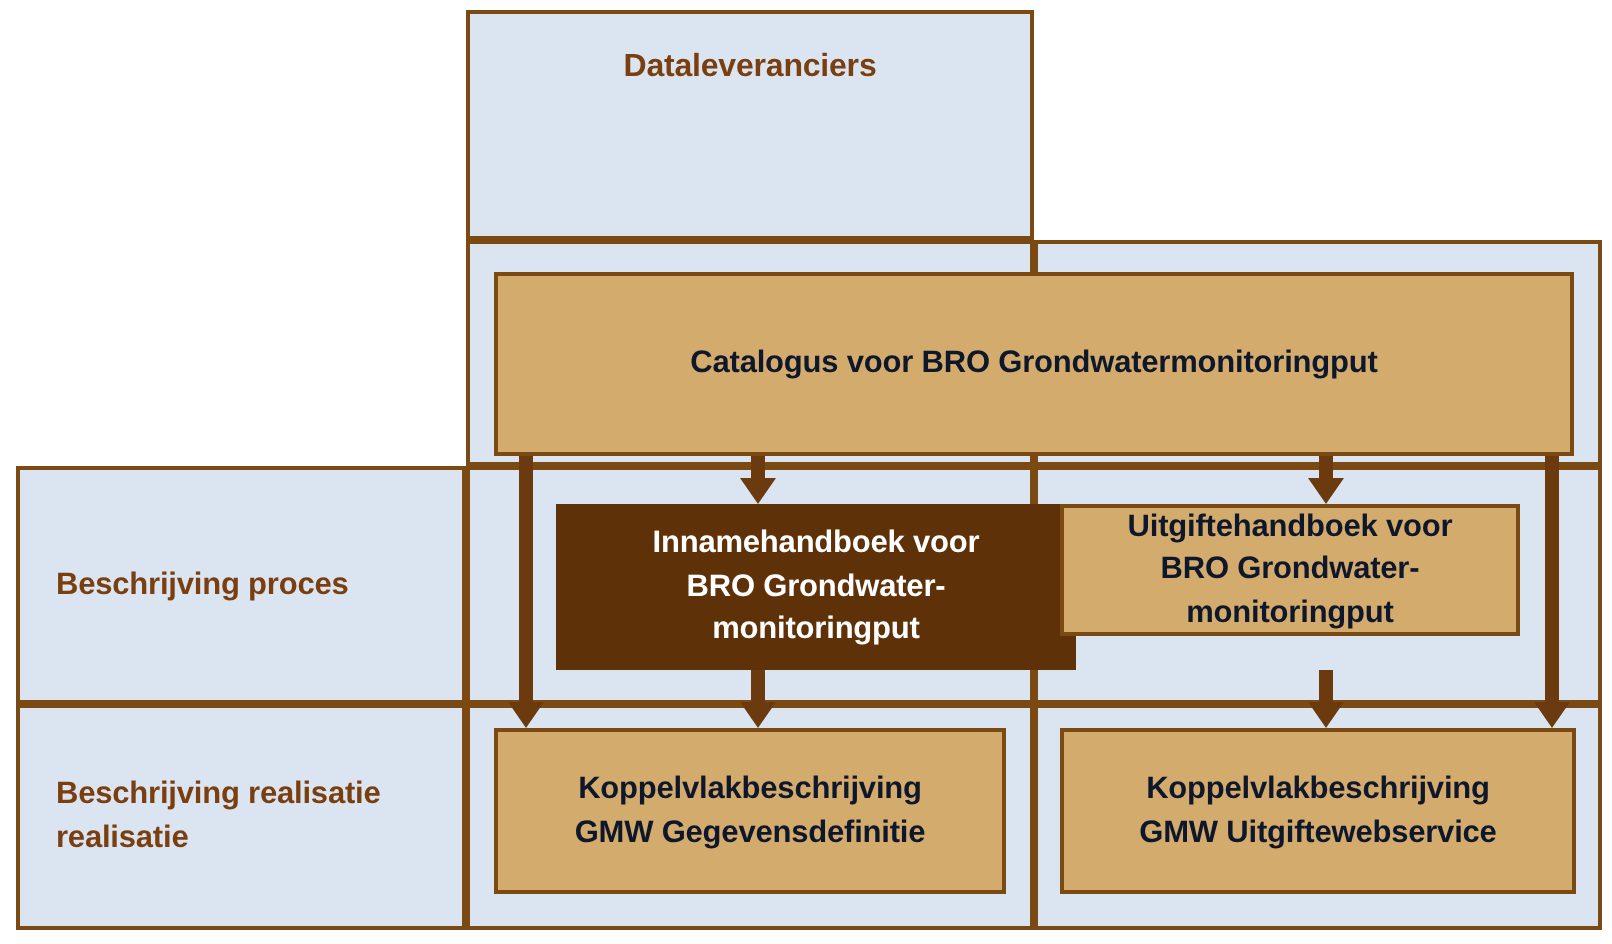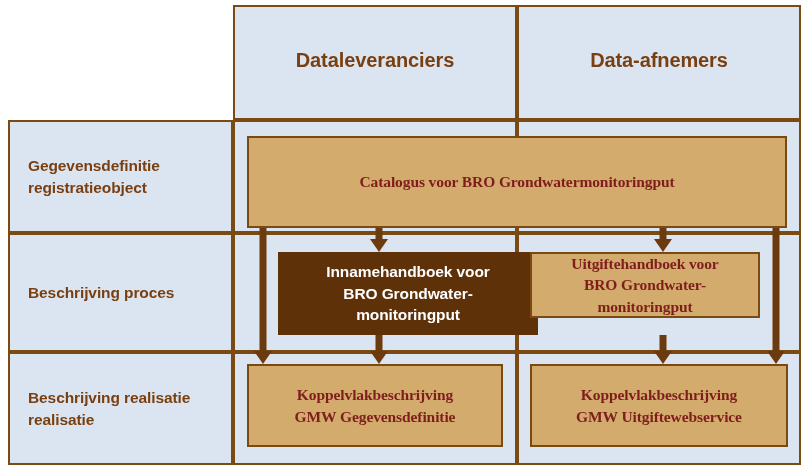--- a/index.html
+++ b/index.html
@@ -35,45 +35,43 @@
     line-height: 1.45;
     letter-spacing: -0.1px;
   }
   .cell-header-label {
     position: absolute;
     left: 0;
     right: 0;
     top: 18px;
     text-align: center;
     color: #7a3f10;
-    font-size: 20px;
+    font-size: 16px;
     font-weight: bold;
     letter-spacing: -0.1px;
-    margin-top: 24px;
   }
 
   
   .docbox {
     position: absolute;
     box-sizing: border-box;
     border: 2px solid #7b4a12;
     display: flex;
     align-items: center;
     justify-content: center;
     text-align: center;
     font-size: 15.5px;
     font-weight: bold;
     line-height: 1.38;
     letter-spacing: -0.1px;
     z-index: 4;
   }
   .docbox.tan {
     background: #d3ab6d;
-    color: #7f1d1d;
-    font-family: Liberation Serif, serif;
+    color: #0f172a;
   }
   .docbox.dark {
     background: #5e3109;
     border-color: #5e3109;
     color: #ffffff;
   }
 
   
   .arrow {
     position: absolute;
@@ -101,27 +99,21 @@
 </style>
 </head>
 <body>
 
 <div id="stage">
 
   <div class="cell" style="left:233px; top:5px; width:284px; height:115px;">
     <div class="cell-header-label">Dataleveranciers</div>
   </div>
 
-  <div class="cell" style="left:517px; top:5px; width:284px; height:115px;">
-    <div class="cell-header-label">Data-afnemers</div>
-  </div>
 
-  <div class="cell" style="left:8px; top:120px; width:225px; height:113px;">
-    <div class="cell-label">Gegevensdefinitie registratieobject</div>
-  </div>
   <div class="cell" style="left:233px; top:120px; width:284px; height:113px;"></div>
   <div class="cell" style="left:517px; top:120px; width:284px; height:113px;"></div>
 
   <div class="cell" style="left:8px; top:233px; width:225px; height:119px;">
     <div class="cell-label">Beschrijving proces</div>
   </div>
   <div class="cell" style="left:233px; top:233px; width:284px; height:119px;"></div>
   <div class="cell" style="left:517px; top:233px; width:284px; height:119px;"></div>
 
   <div class="cell" style="left:8px; top:352px; width:225px; height:113px;">

